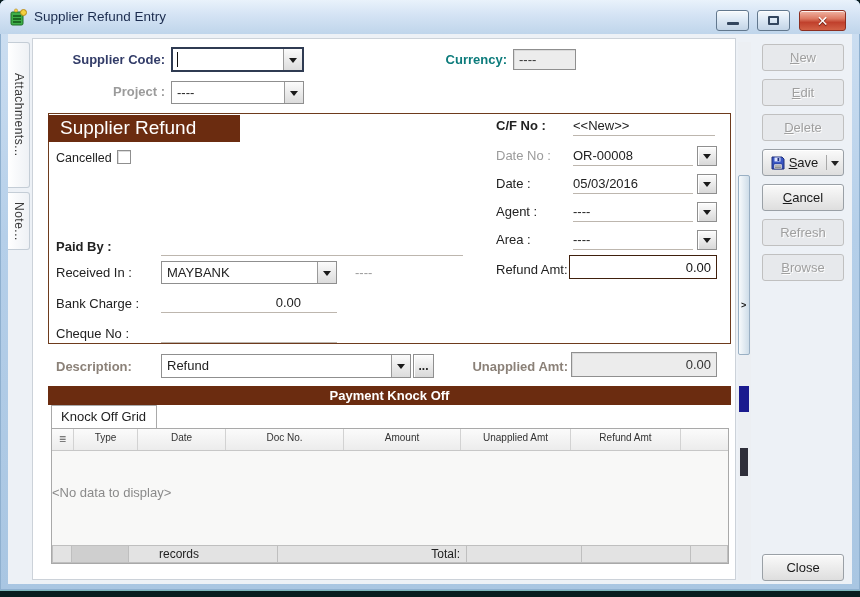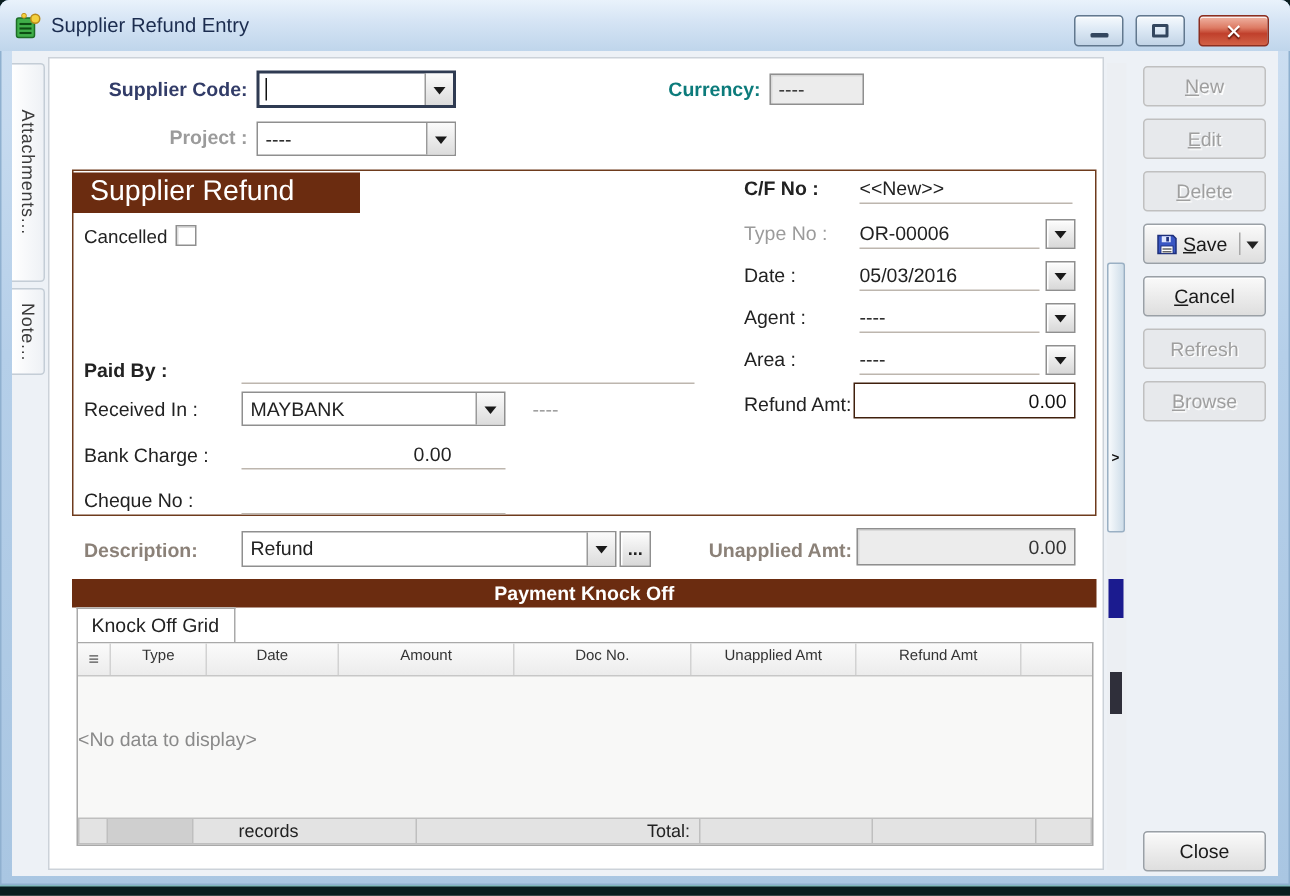--- a/index.html
+++ b/index.html
@@ -173,22 +173,22 @@
 
         <div class="groupbox"></div>
         <div class="band title-band">Supplier Refund</div>
 
         <div class="lbl" style="left:23px; top:112px; font-size:12.5px;">Cancelled</div>
         <div class="checkbox" style="left:84px; top:111px;"></div>
 
         <div class="lbl b" style="left:463px; top:79px;">C/F No :</div>
         <div class="ufield" style="left:540px; top:77px; width:142px;">&lt;&lt;New&gt;&gt;</div>
 
-        <div class="lbl gray" style="left:463px; top:109px;">Type No :</div>
-        <div class="ufield gray" style="left:540px; top:107px; width:120px;">OR-00006</div>
+        <div class="lbl gray" style="left:463px; top:109px;">Date No :</div>
+        <div class="ufield gray" style="left:540px; top:107px; width:120px;">OR-00008</div>
         <div class="sqbtn" style="left:664px; top:107px;">
             <i class="tri"></i>
           </div>
 
         <div class="lbl" style="left:463px; top:137px;">Date :</div>
         <div class="ufield" style="left:540px; top:135px; width:120px;">05/03/2016</div>
         <div class="sqbtn" style="left:664px; top:135px;">
             <i class="tri"></i>
           </div>
 
@@ -238,22 +238,22 @@
         <div class="sunken r" style="left:538px; top:313px; width:146px; height:25px; padding-top:4px;">0.00</div>
 
         <div class="band knock-band">Payment Knock Off</div>
         <div class="ktab">Knock Off Grid</div>
 
         <div class="grid">
           <div class="grid-header" id="grid-header">
             <div class="gcell icon-cell">≡</div>
           <div class="gcell" style="width: 64px;">Type</div>
               <div class="gcell" style="width: 88px;">Date</div>
+              <div class="gcell" style="width: 118px;">Doc No.</div>
               <div class="gcell" style="width: 117px;">Amount</div>
-              <div class="gcell" style="width: 118px;">Doc No.</div>
               <div class="gcell" style="width: 110px;">Unapplied Amt</div>
               <div class="gcell" style="width: 110px;">Refund Amt</div>
               <div class="gcell" style="flex: 1 1 0%; border-right: none;"></div>
             </div>
           <div class="grid-body">
             <span class="nodata">&lt;No data to display&gt;</span>
           </div>
           <div class="grid-footer">
             <div class="fcell" style="width:18px;"></div>
             <div class="fcell dark" style="width:56px;"></div>

